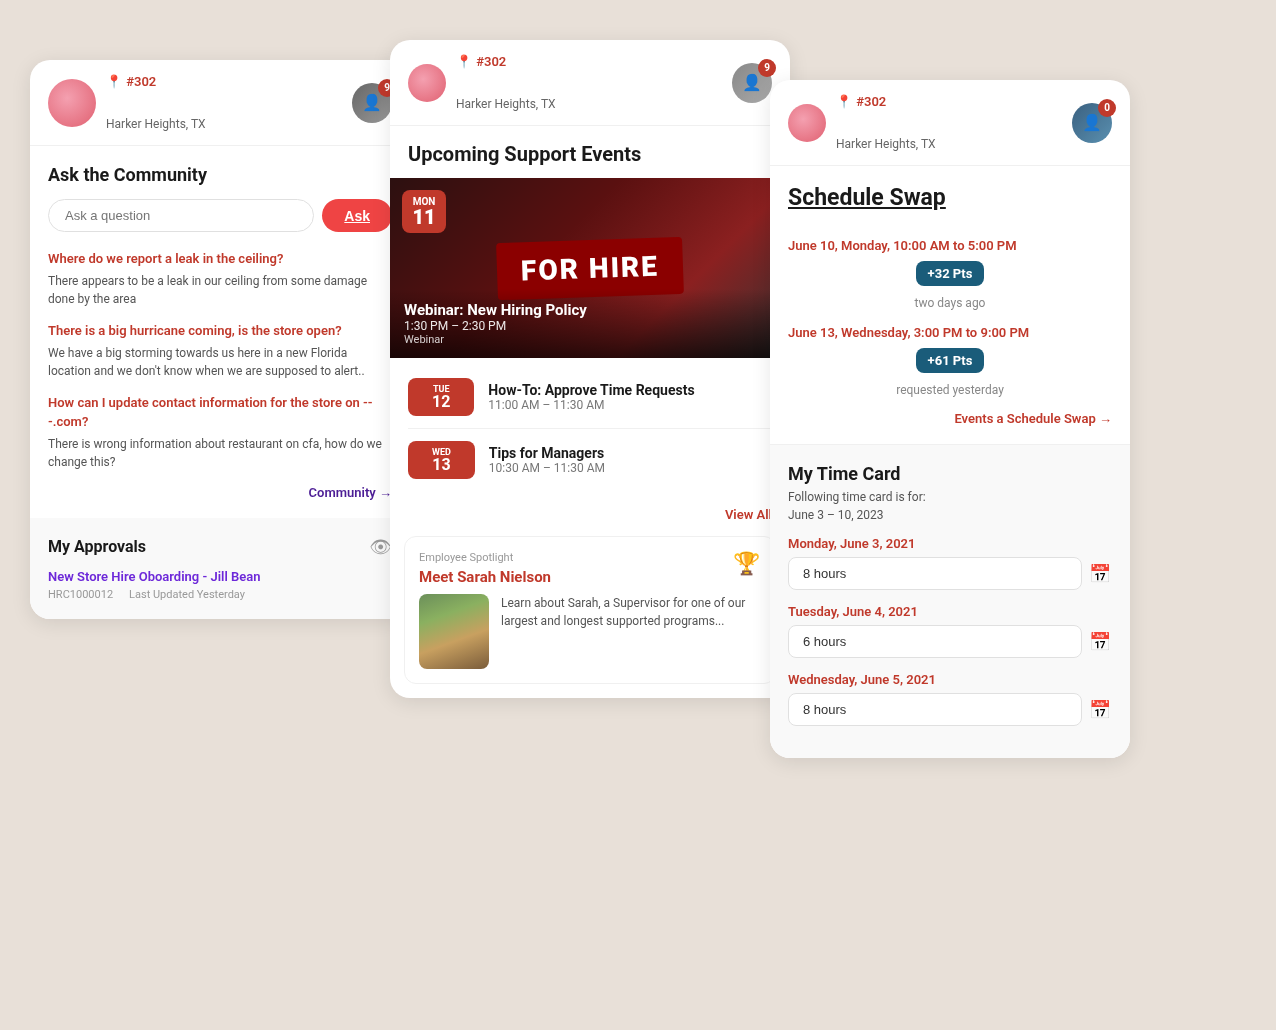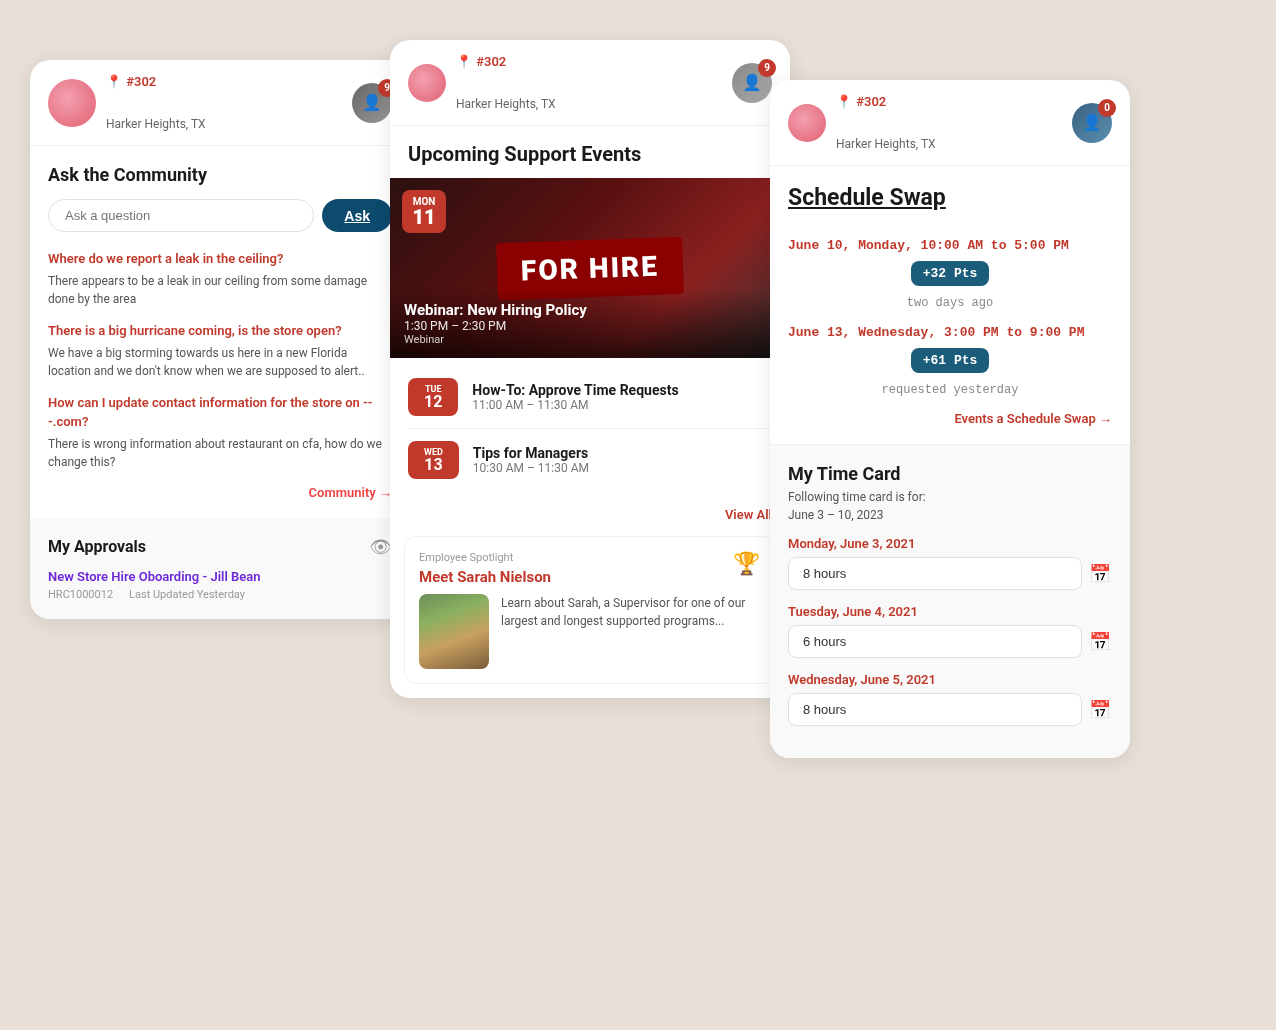--- a/index.html
+++ b/index.html
@@ -146,21 +146,21 @@
       flex: 1;
       border: 1.5px solid #e0e0e0;
       border-radius: 24px;
       padding: 8px 16px;
       font-size: 13px;
       color: #999;
       outline: none;
     }
 
     .ask-btn {
-      background: #0c4a6e;
+      background: #ef4444;
       color: #fff;
       border: none;
       border-radius: 24px;
       padding: 8px 22px;
       font-size: 14px;
       font-weight: 600;
       cursor: pointer;
       text-decoration: underline;
     }
 
@@ -176,21 +176,21 @@
       line-height: 1.4;
     }
 
     .question-desc {
       color: #555;
       font-size: 12px;
       line-height: 1.5;
     }
 
     .community-link {
-      color: #ef4444;
+      color: #4c1d95;
       font-size: 13px;
       font-weight: 600;
       text-decoration: none;
       display: block;
       text-align: right;
       margin-top: 8px;
     }
 
     .approvals-section {
       padding: 18px;
@@ -327,21 +327,21 @@
     }
 
     .event-list-item:last-child {
       border-bottom: none;
     }
 
     .event-badge {
       background: #c0392b;
       color: #fff;
       border-radius: 8px;
-      padding: 6px 16px;
+      padding: 6px 24px;
       text-align: center;
       min-width: 44px;
       flex-shrink: 0;
     }
 
     .event-badge-day {
       font-size: 9px;
       font-weight: 700;
       text-transform: uppercase;
     }
@@ -420,21 +420,20 @@
     .schedule-swap-title {
       font-size: 23px;
       font-weight: 700;
       color: #1a1a1a;
       margin-bottom: 26px;
       text-decoration: underline;
     }
 
     .swap-item {
       margin-bottom: 14px;
-      font-family: Liberation Mono, monospace;
     }
 
     .swap-date {
       color: #c0392b;
       font-size: 13px;
       font-weight: 600;
       margin-bottom: 6px;
       line-height: 1.4;
     }
 

